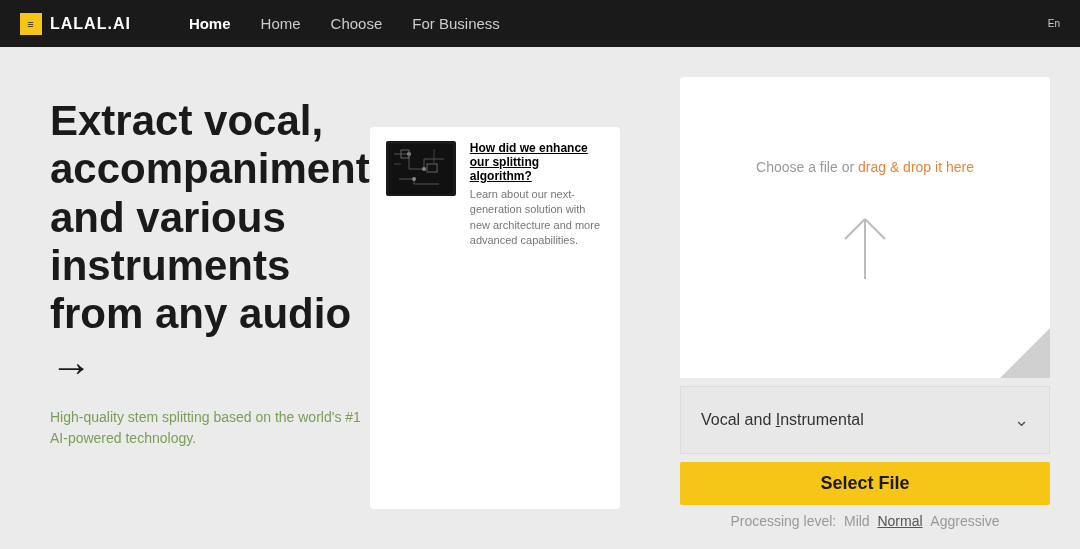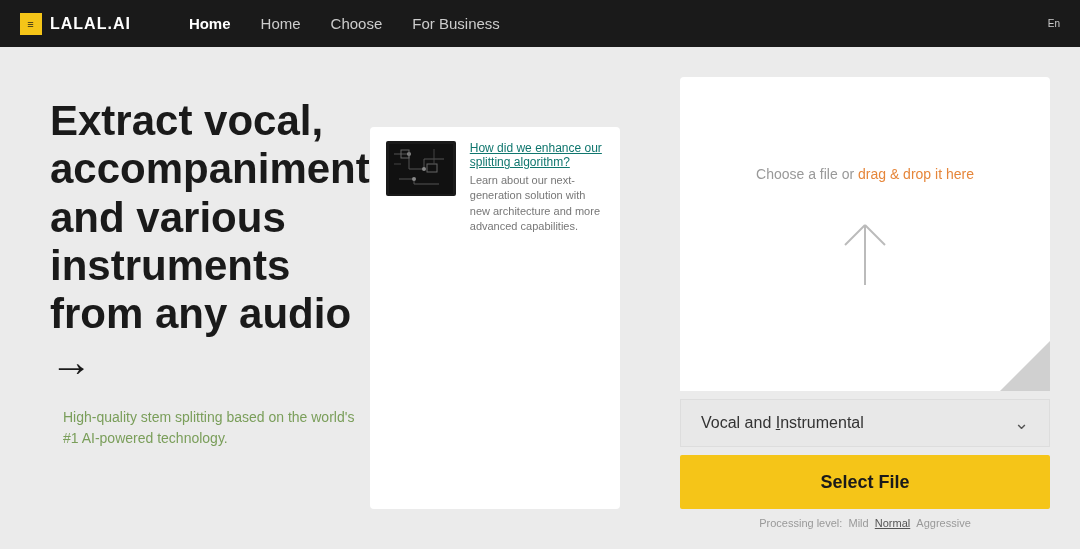--- a/index.html
+++ b/index.html
@@ -73,21 +73,20 @@
       line-height: 1.15;
       color: #1a1a1a;
       margin-bottom: 20px;
       max-width: 500px;
     }
     .hero-subtitle {
       font-size: 14px;
       color: #7a9e5a;
       line-height: 1.5;
       max-width: 380px;
-      margin-left: 13px;
     }
     .info-card {
       background: white;
       border-radius: 4px;
       padding: 14px 16px;
       display: flex;
       align-items: flex-start;
       gap: 14px;
       max-width: 420px;
       margin-top: 30px;
@@ -105,22 +104,22 @@
     }
     .circuit-svg {
       width: 64px;
       height: 50px;
     }
     .info-card-text {
       flex: 1;
     }
     .info-card-title {
       font-size: 12px;
-      color: #0f766e;
-      font-weight: 400;
+      color: #000000;
+      font-weight: 700;
       margin-bottom: 4px;
       text-decoration: underline;
       cursor: pointer;
     }
     .info-card-desc {
       font-size: 11px;
       color: #777;
       line-height: 1.4;
       margin-bottom: 20px;
     }
@@ -175,21 +174,21 @@
     }
     .upload-arrow {
       width: 60px;
       height: 80px;
     }
 
     .dropdown-row {
       background: #e8e8e8;
       border: 1px solid #ddd;
       padding: 0 20px;
-      height: 48px;
+      height: 68px;
       display: flex;
       align-items: center;
       justify-content: space-between;
       cursor: pointer;
       margin-top: 8px;
     }
     .dropdown-label {
       font-size: 16px;
       color: #333;
       font-weight: 400;
@@ -198,33 +197,33 @@
       text-decoration: underline;
     }
     .chevron {
       font-size: 18px;
       color: #555;
     }
 
     .select-file-btn {
       background: #f5c518;
       border: none;
-      height: 54px;
+      height: 43px;
       font-size: 18px;
       font-weight: 600;
       color: #1a1a1a;
       cursor: pointer;
       margin-top: 8px;
       border-radius: 2px;
       width: 100%;
       text-align: center;
     }
 
     .processing-level {
-      font-size: 11px;
+      font-size: 14px;
       color: #999;
       text-align: center;
       margin-top: 8px;
     }
     .processing-level .normal {
       text-decoration: underline;
       color: #555;
     }
   </style>
 </head>

